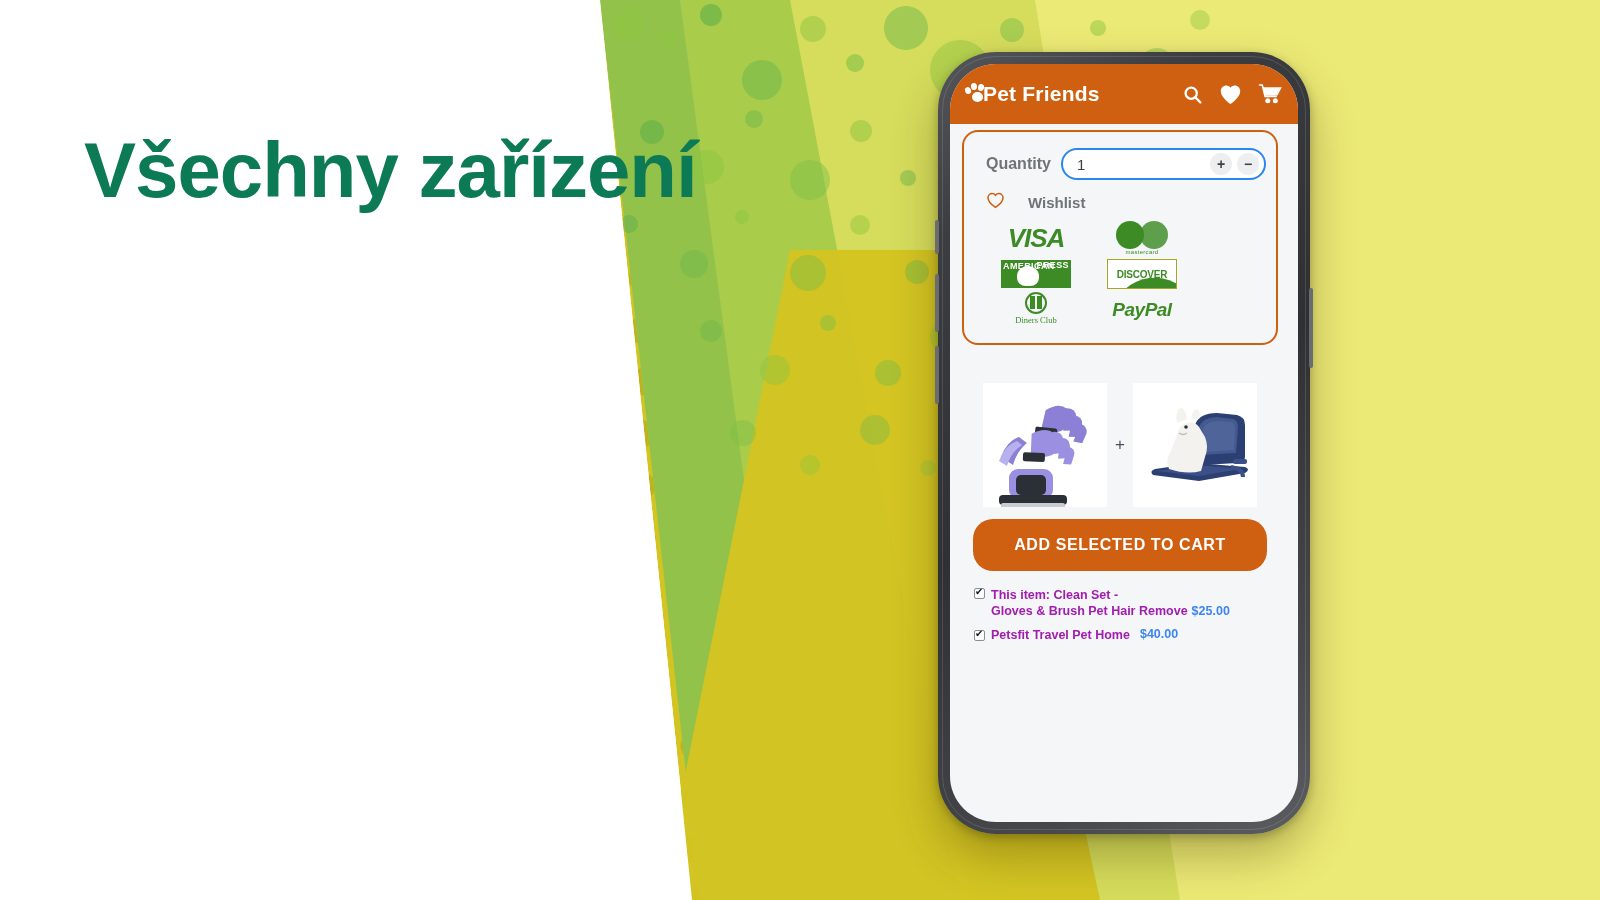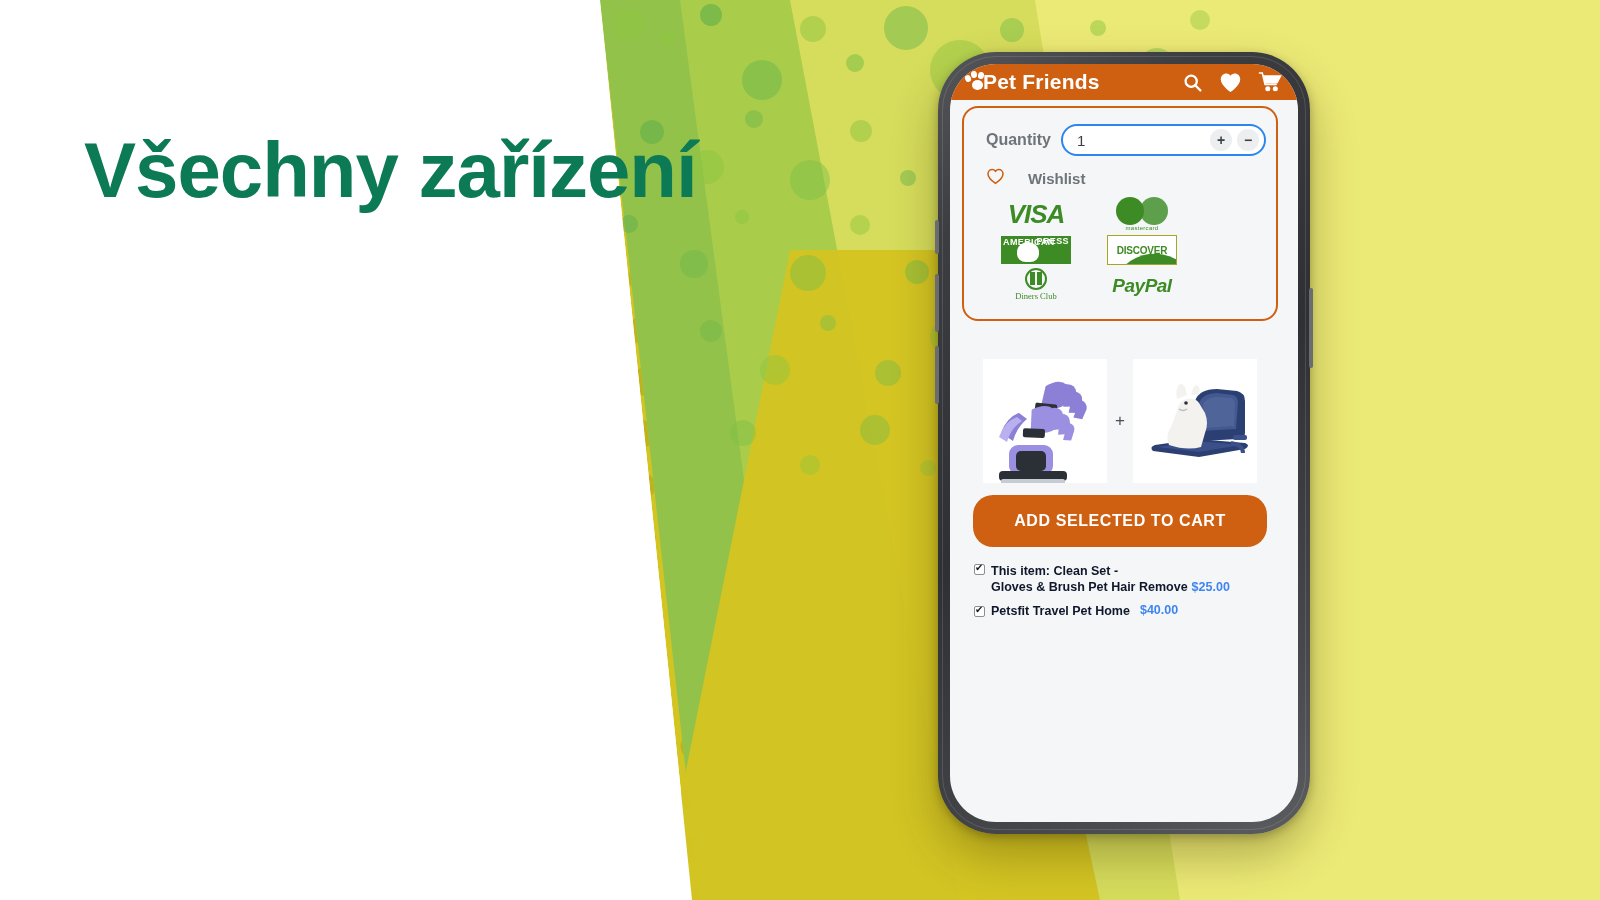--- a/index.html
+++ b/index.html
@@ -91,21 +91,21 @@
   .side-btn.s3 { left:-3px; top:294px; height:58px; }
   .side-btn.s4 { right:-3px; top:236px; height:80px; }
 
   .screen {
     position: relative; width: 100%; height: 100%;
     background: #f4f6f8; border-radius: 46px; overflow: hidden;
   }
 
   
   .app-header {
-    height: 36px; background: #cf6012; display: flex; align-items: center;
+    height: 60px; background: #cf6012; display: flex; align-items: center;
     padding: 0 16px 0 14px; gap: 8px;
   }
   .logo { display:flex; align-items:center; gap:2px; position:relative; }
   .paw { position:relative; width:26px; height:22px; }
   .paw .pad { position:absolute; background:#fff; border-radius:50%; }
   .paw .p1 { width:6px; height:7px; left:1px; top:4px; transform:rotate(-20deg); }
   .paw .p2 { width:6px; height:7px; left:7px; top:0px; transform:rotate(-8deg); }
   .paw .p3 { width:6px; height:7px; left:14px; top:1px; transform:rotate(10deg); }
   .paw .p4 { width:11px; height:10px; left:8px; top:9px; }
   .logo-text {
@@ -192,21 +192,21 @@
 
   .bundle-list { padding: 14px 4px 0 6px; }
   .bundle-item { display:flex; align-items:flex-start; gap:6px; margin-bottom:7px; }
   .cbx {
     width:11px; height:11px; border:1px solid #8a8f94; background:#fff;
     border-radius:2px; margin-top:3px; flex:0 0 auto; position:relative;
   }
   .cbx::after {
     content:"✔"; position:absolute; left:0px; top:-3px; font-size:10px; color:#16181a;
   }
-  .bundle-txt { font-size:12.5px; font-weight:bold; color:#0f172a; line-height:1.3; }
+  .bundle-txt { font-size:12.5px; font-weight:bold; color:#a21caf; line-height:1.3; }
   .bundle-price { font-size:12.5px; font-weight:bold; color:#3e85f0; white-space:nowrap; margin-left:4px; }
   .b1-wrap { display:block; }
   .b1-second { display:flex; align-items:baseline; }
 </style>
 </head>
 <body>
 
 <div class="bg">
   <div class="bg-yellow-base"></div>
   <div class="bg-dots"></div>

